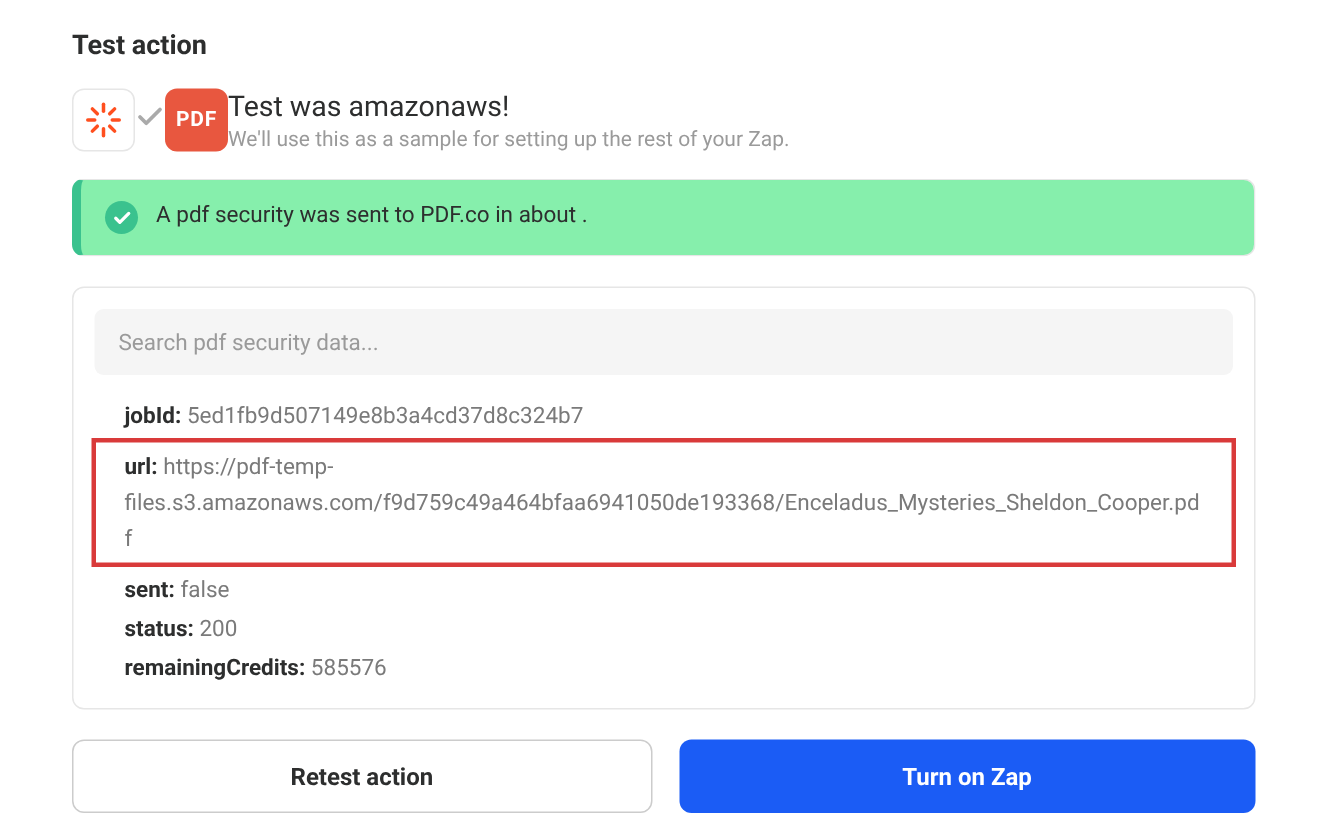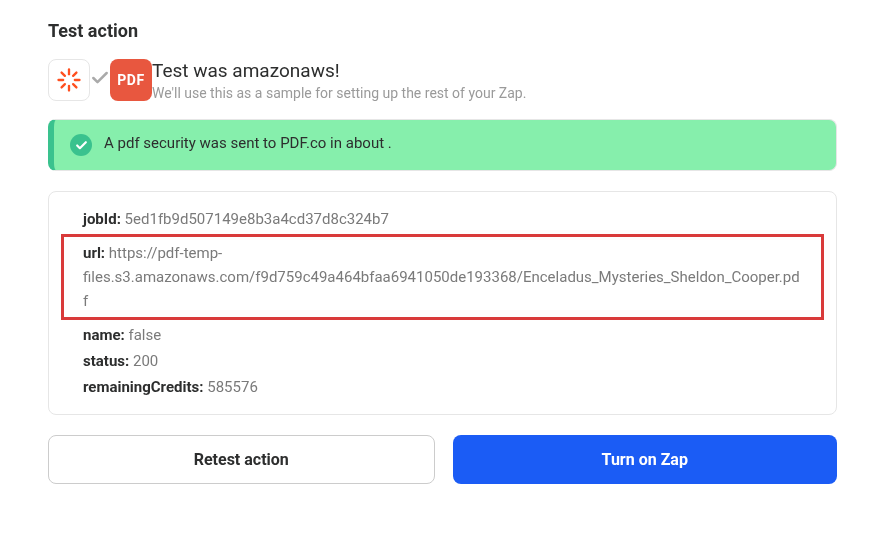--- a/index.html
+++ b/index.html
@@ -196,32 +196,33 @@
 <div class="success-banner">
   <div class="success-check">
     <svg viewBox="0 0 24 24" fill="none" stroke="#fff" stroke-width="4" stroke-linecap="round" stroke-linejoin="round">
       <polyline points="4 12 9 17 20 6"></polyline>
     </svg>
   </div>
   <div class="success-text">A pdf security was sent to PDF.co in about .</div>
 </div>
 
 <div class="data-panel">
+  <input type="text" class="search-input" placeholder="Search pdf security data..." style="">
   
   <div class="data-list">
     <div class="data-row">
       <span class="data-key">jobId:</span>
       <span class="data-value">5ed1fb9d507149e8b3a4cd37d8c324b7</span>
     </div>
     <div class="data-row url-row">
       <span class="data-key">url:</span>
       <span class="data-value">https://pdf-temp-files.s3.amazonaws.com/f9d759c49a464bfaa6941050de193368/Enceladus_Mysteries_Sheldon_Cooper.pdf</span>
     </div>
     <div class="data-row">
-      <span class="data-key">name:</span>
+      <span class="data-key">sent:</span>
       <span class="data-value">false</span>
     </div>
     <div class="data-row">
       <span class="data-key">status:</span>
       <span class="data-value">200</span>
     </div>
     <div class="data-row">
       <span class="data-key">remainingCredits:</span>
       <span class="data-value">585576</span>
     </div>

